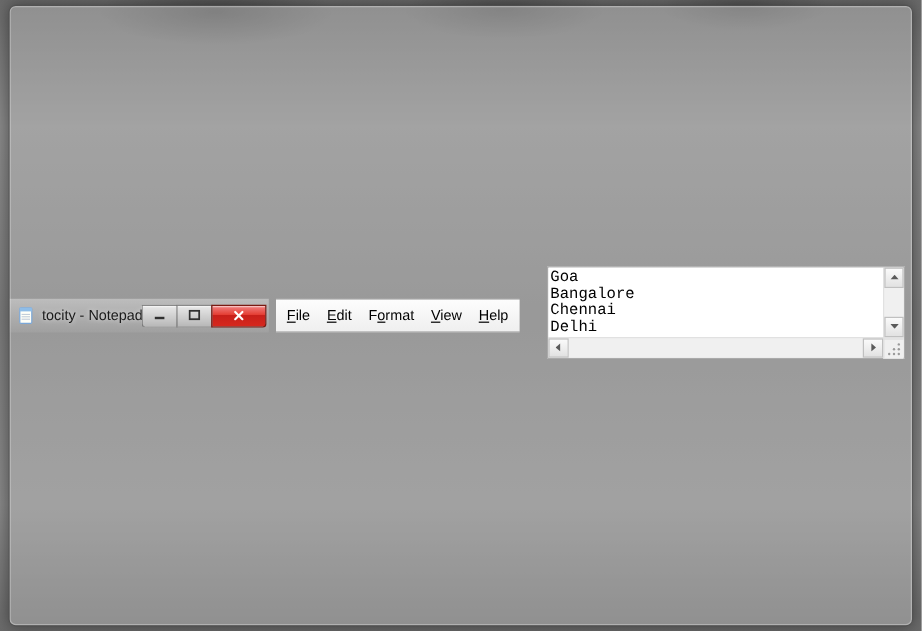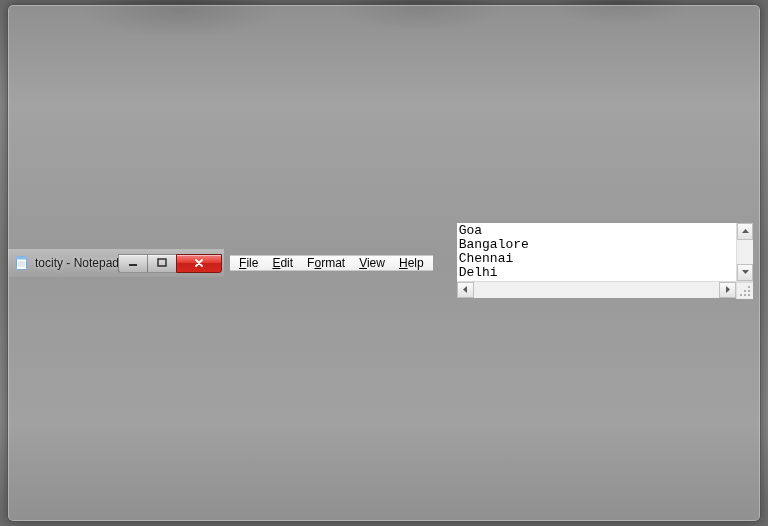--- a/index.html
+++ b/index.html
@@ -66,21 +66,21 @@
   }
   .cap-btn.min { border-radius: 0 0 0 3px; }
   .cap-btn.close {
     width: 46px;
     border-radius: 0 0 3px 0;
     background: linear-gradient(180deg, #f08080 0%, #e43a2f 45%, #c8201a 46%, #d6281e 100%);
     border-color: #7a1a12;
   }
   .cap-btn svg { display: block; }
   .menubar {
-    height: 16px;
+    height: 28px;
     background: linear-gradient(180deg, #fdfdfd, #efefef);
     border-top: 1px solid #c8c8c8;
     border-bottom: 1px solid #c8c8c8;
     display: flex;
     align-items: center;
     padding: 0 2px;
     margin: 0 6px;
   }
   .menu-item {
     padding: 2px 7px;

